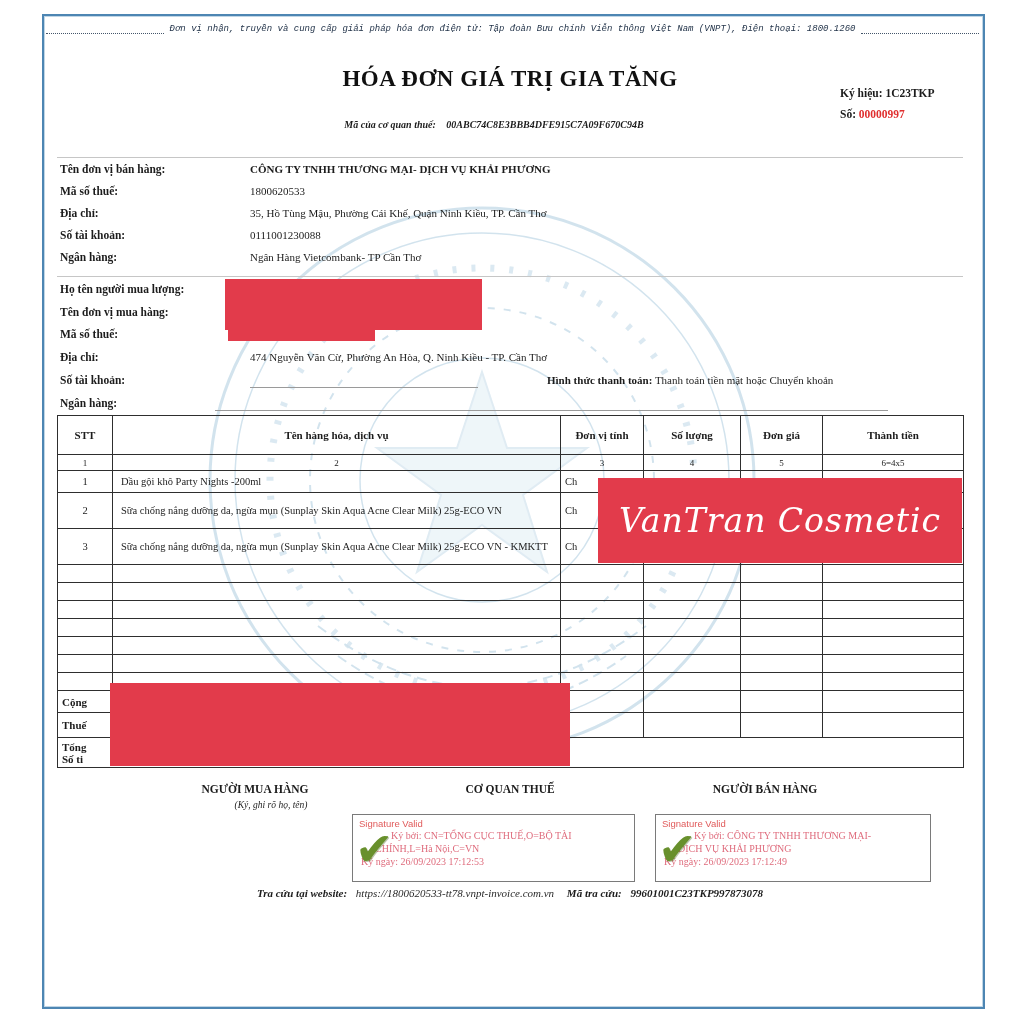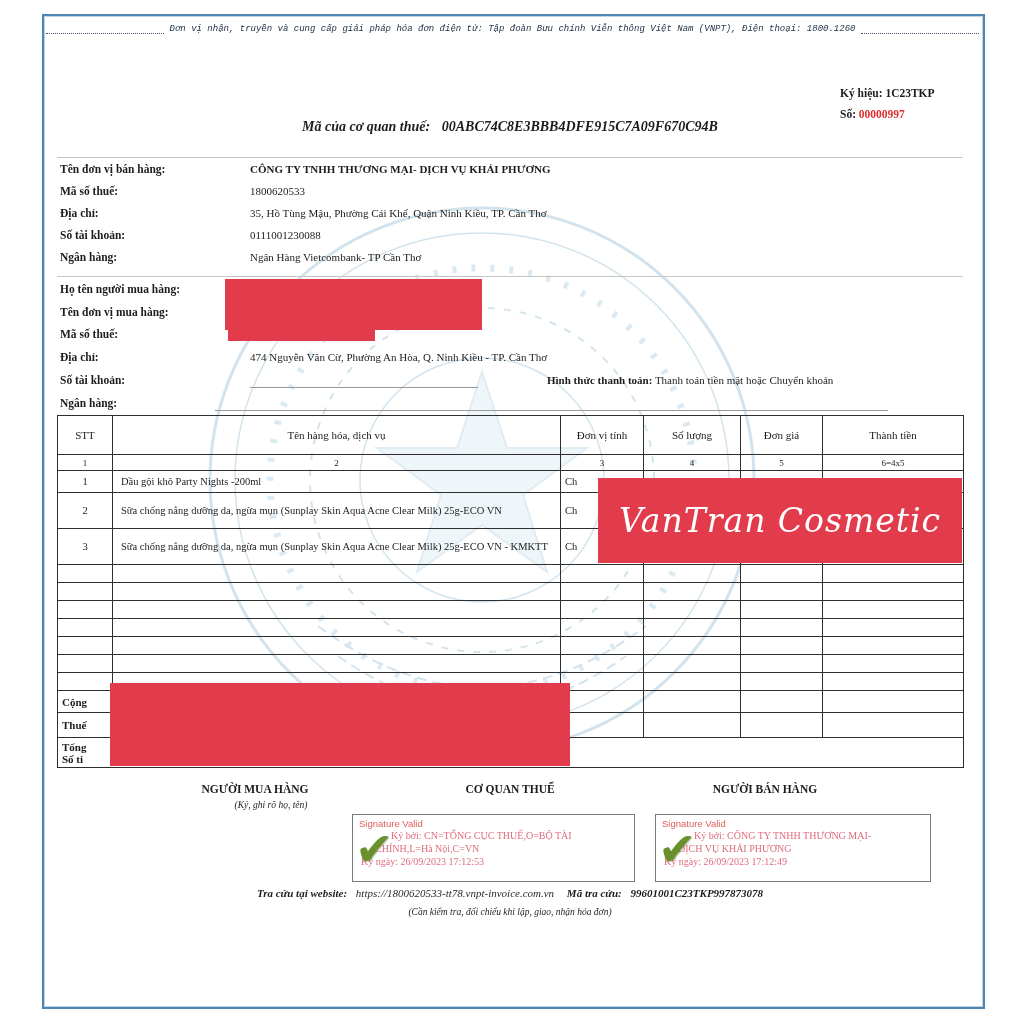--- a/index.html
+++ b/index.html
@@ -13,39 +13,39 @@
   .wm{position:absolute;left:198px;top:196px;width:568px;height:568px;z-index:0;opacity:.55;pointer-events:none;}
   
   .topnote{position:absolute;left:46px;top:21px;width:933px;height:16px;display:flex;align-items:center;z-index:1;}
   .topnote .leader{flex:1;border-bottom:1.5px dotted #44566b;height:8px;}
   .topnote .txt{font-size:9px;font-style:italic;color:#23344a;padding:0 6px;white-space:nowrap;font-family:Liberation Mono, monospace;}
   
   .title{position:absolute;left:160px;top:66px;width:700px;text-align:center;
          font-size:23px;font-weight:bold;letter-spacing:.5px;color:#101010;z-index:1;}
   .dateline{position:absolute;left:160px;top:99px;width:700px;text-align:center;
             font-size:12px;font-weight:bold;font-style:italic;word-spacing:9px;z-index:1;}
-  .taxline{position:absolute;left:160px;top:119px;width:700px;text-align:center;
-           font-size:14px;font-weight:bold;font-style:italic;z-index:1;}
+  .taxline{position:absolute;left:144px;top:119px;width:700px;text-align:center;
+           font-size:10px;font-weight:bold;font-style:italic;z-index:1;}
   .serialblock{position:absolute;left:840px;top:83px;z-index:1;font-size:11.5px;font-weight:bold;line-height:21px;}
   .rednum{color:#e02f2f;}
   
   .hr{position:absolute;height:0;border-top:1px solid #c6c6c6;z-index:1;}
   
   .inforow{position:absolute;left:60px;width:903px;font-size:11.5px;z-index:1;white-space:nowrap;}
   .inforow .lbl{font-weight:bold;}
   .inforow .val{position:absolute;left:190px;font-weight:normal;font-size:11px;}
   .inforow .valb{position:absolute;left:190px;font-weight:bold;font-size:11px;}
   .payline{position:absolute;left:487px;top:0;font-size:11px;white-space:nowrap;}
   .payline .lbl{font-weight:bold;}
   .blank{position:absolute;border-bottom:1px solid #9a9a9a;height:0;z-index:1;}
   
   table.items{position:absolute;left:57px;top:415px;width:906px;border-collapse:collapse;z-index:1;
               font-size:11px;table-layout:fixed;background:transparent;}
   table.items td,table.items th{border:1px solid #2e2e2e;padding:1px 4px;vertical-align:middle;overflow:hidden;}
-  table.items th{font-size:11px;font-weight:normal;text-align:center;height:36px;}
+  table.items th{font-size:11px;font-weight:bold;text-align:center;height:36px;}
   tr.idx td{text-align:center;font-size:9px;height:15px;padding:0 2px;}
   tr.item td{font-size:10.5px;line-height:1.25;}
   tr.item .c{text-align:center;}
   tr.item .nm{padding-left:8px;}
   tr.empty td{height:15px;}
   td.totlbl{font-weight:bold;font-size:11px;padding-left:4px;}
   
   .redbox{position:absolute;background:#e23b4b;z-index:5;}
   .brandbox{position:absolute;background:#e23b4b;z-index:5;display:flex;align-items:center;justify-content:center;}
   .brandbox .brand{color:#ffffff;font-style:italic;font-size:33px;font-family:"DejaVu Serif",serif;letter-spacing:1px;}
@@ -84,20 +84,21 @@
       <path d="M140 460 q70 50 144 52 q74 -2 144 -52" stroke-width="2" stroke-dasharray="10 6"></path>
     </g>
   </svg>
 
   <div class="topnote">
     <span class="leader"></span>
     <span class="txt">Đơn vị nhận, truyền và cung cấp giải pháp hóa đơn điện tử: Tập đoàn Bưu chính Viễn thông Việt Nam (VNPT), Điện thoại: 1800.1260</span>
     <span class="leader"></span>
   </div>
 
+  <div class="title">HÓA ĐƠN GIÁ TRỊ GIA TĂNG</div>
   <div class="taxline">
     <span>Mã của cơ quan thuế:</span>
     <span style="margin-left:8px">00ABC74C8E3BBB4DFE915C7A09F670C94B</span>
   </div>
   <div class="serialblock">
     <div>
       <span>Ký hiệu:</span>
       <span>1C23TKP</span>
     </div>
     <div>
@@ -125,21 +126,21 @@
     <span class="val">0111001230088</span>
   </div>
   <div class="inforow" style="top:251px">
     <span class="lbl">Ngân hàng:</span>
     <span class="val">Ngân Hàng Vietcombank- TP Cần Thơ</span>
   </div>
 
   <div class="hr" style="left:57px;top:276px;width:906px;"></div>
 
   <div class="inforow" style="top:283px">
-    <span class="lbl">Họ tên người mua hàng:</span>
+    <span class="lbl">Họ tên người mua lượng:</span>
   </div>
   <div class="inforow" style="top:306px">
     <span class="lbl">Tên đơn vị mua hàng:</span>
   </div>
   <div class="inforow" style="top:328px">
     <span class="lbl">Mã số thuế:</span>
   </div>
   <div class="inforow" style="top:351px">
     <span class="lbl">Địa chỉ:</span>
     <span class="val">474 Nguyễn Văn Cừ, Phường An Hòa, Q. Ninh Kiều - TP. Cần Thơ</span>
@@ -312,15 +313,14 @@
     <div class="ln" style="padding-left:14px">DỊCH VỤ KHẢI PHƯƠNG</div>
     <div class="ln">Ký ngày: 26/09/2023 17:12:49</div>
   </div>
 
   <div class="footline">
     <span class="bl">Tra cứu tại website:</span>
     <span class="it">https://1800620533-tt78.vnpt-invoice.com.vn</span>
     <span class="bl">Mã tra cứu:</span>
     <span class="code">99601001C23TKP997873078</span>
   </div>
-  <div class="footnote">(Cần kiểm tra, đối chiếu khi lập, giao, nhận hóa đơn)</div>
 
 </div>
 
 </body></html>

